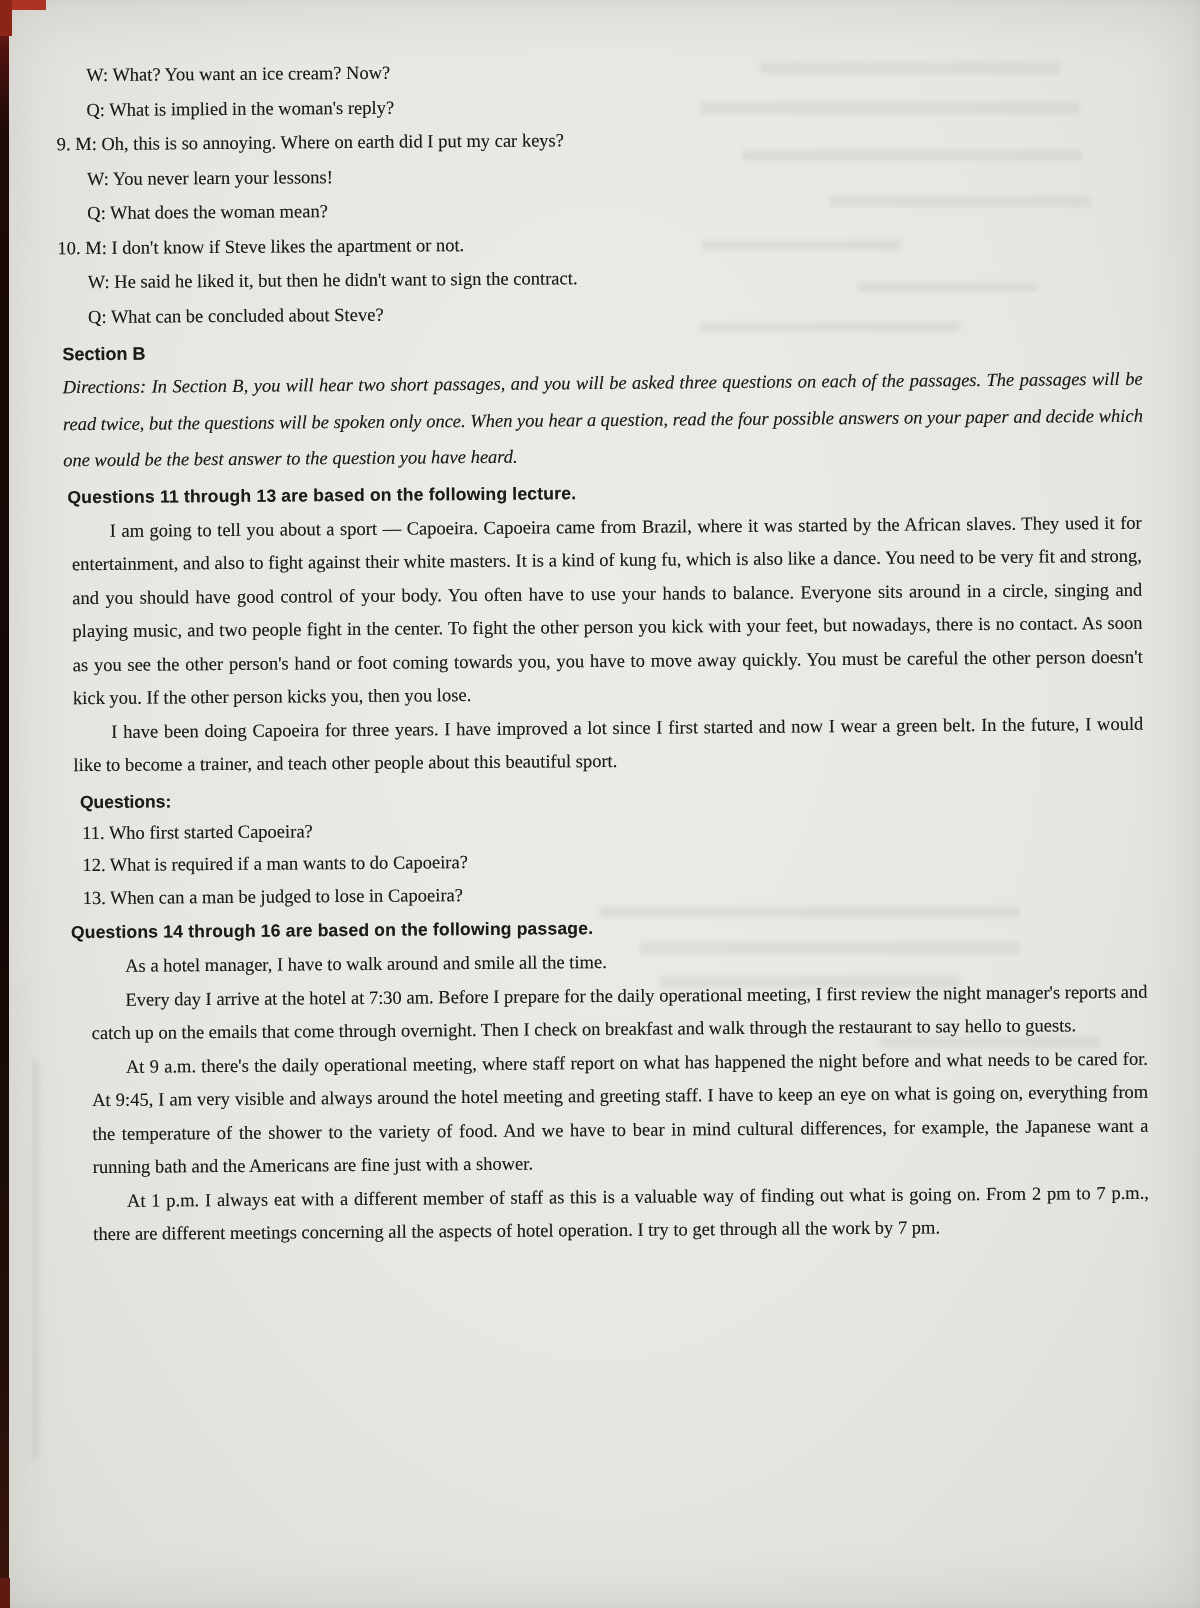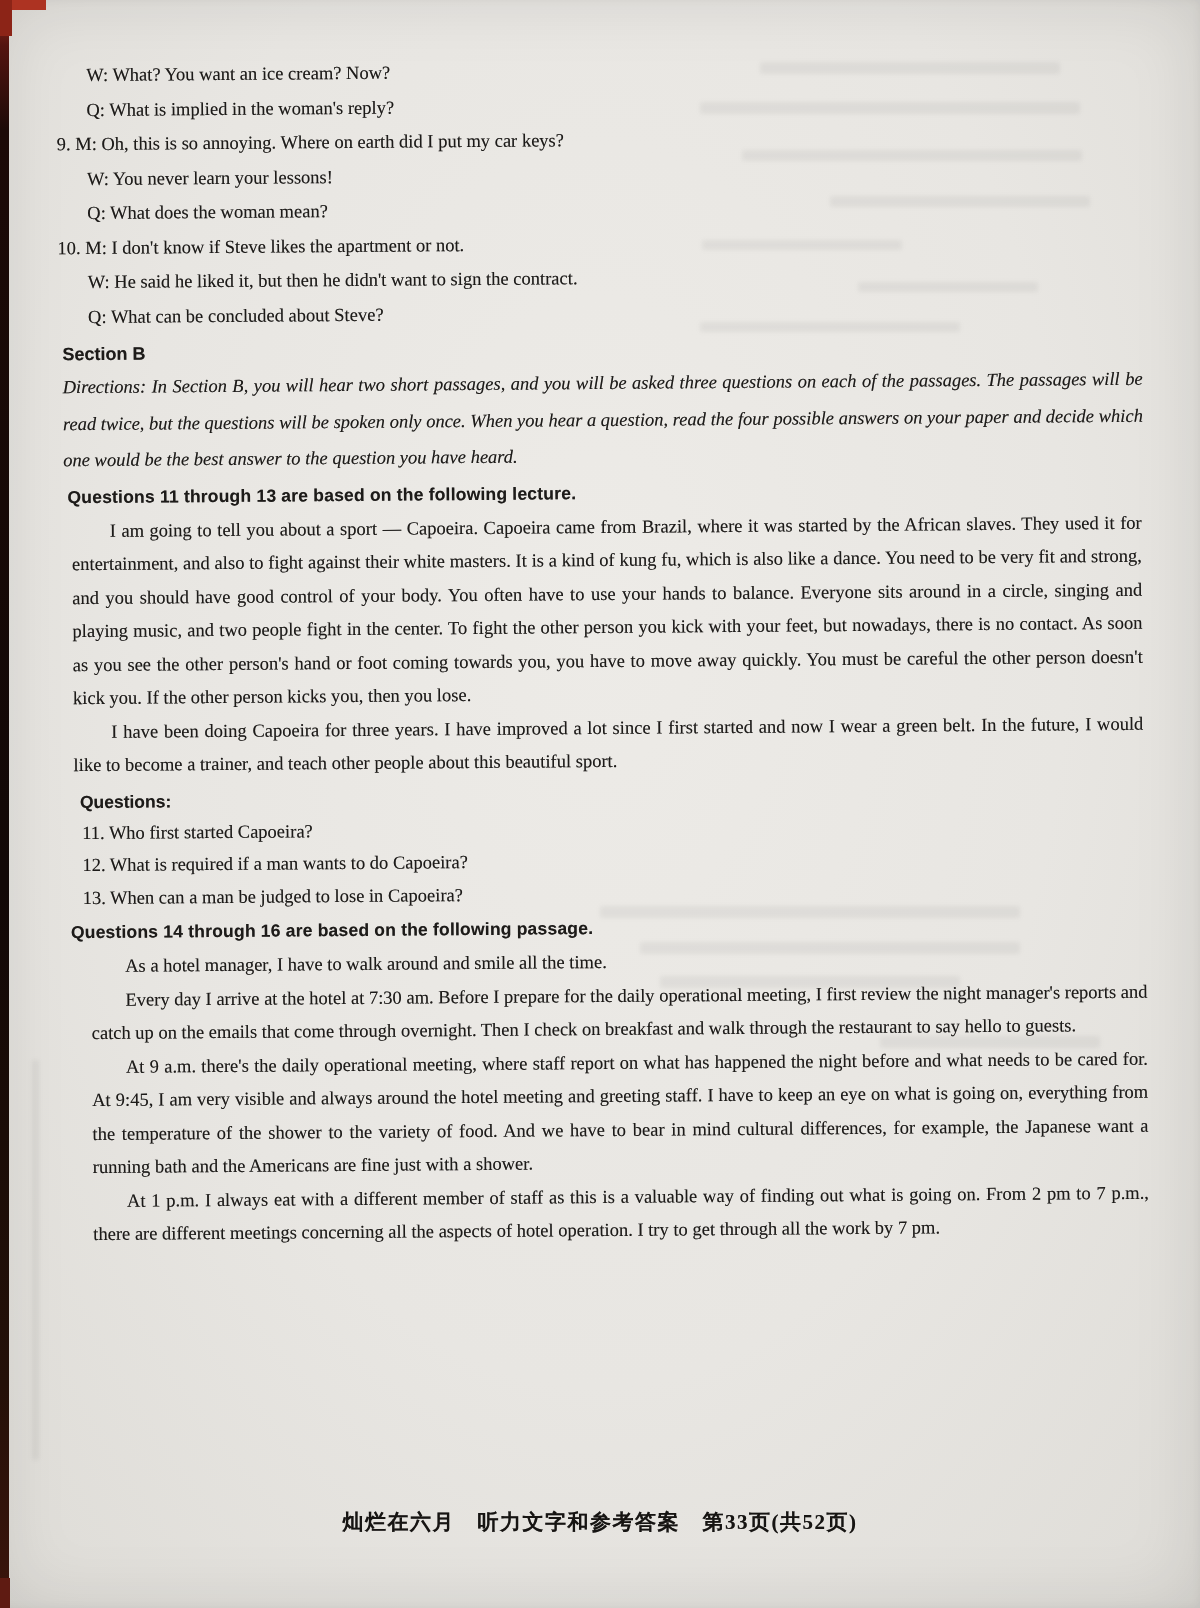--- a/index.html
+++ b/index.html
@@ -144,15 +144,14 @@
 
     <div class="passage">
       <p class="body-para">As a hotel manager, I have to walk around and smile all the time.</p>
       <p class="body-para">Every day I arrive at the hotel at 7:30 am. Before I prepare for the daily operational meeting, I first review the night manager's reports and catch up on the emails that come through overnight. Then I check on breakfast and walk through the restaurant to say hello to guests.</p>
       <p class="body-para">At 9 a.m. there's the daily operational meeting, where staff report on what has happened the night before and what needs to be cared for. At 9:45, I am very visible and always around the hotel meeting and greeting staff. I have to keep an eye on what is going on, everything from the temperature of the shower to the variety of food. And we have to bear in mind cultural differences, for example, the Japanese want a running bath and the Americans are fine just with a shower.</p>
       <p class="body-para">At 1 p.m. I always eat with a different member of staff as this is a valuable way of finding out what is going on. From 2 pm to 7 p.m., there are different meetings concerning all the aspects of hotel operation. I try to get through all the work by 7 pm.</p>
     </div>
 
   </div>
 
-  <div class="footer">灿烂在六月　听力文字和参考答案　第33页(共52页)</div>
 
 </div>
 
 </body></html>

